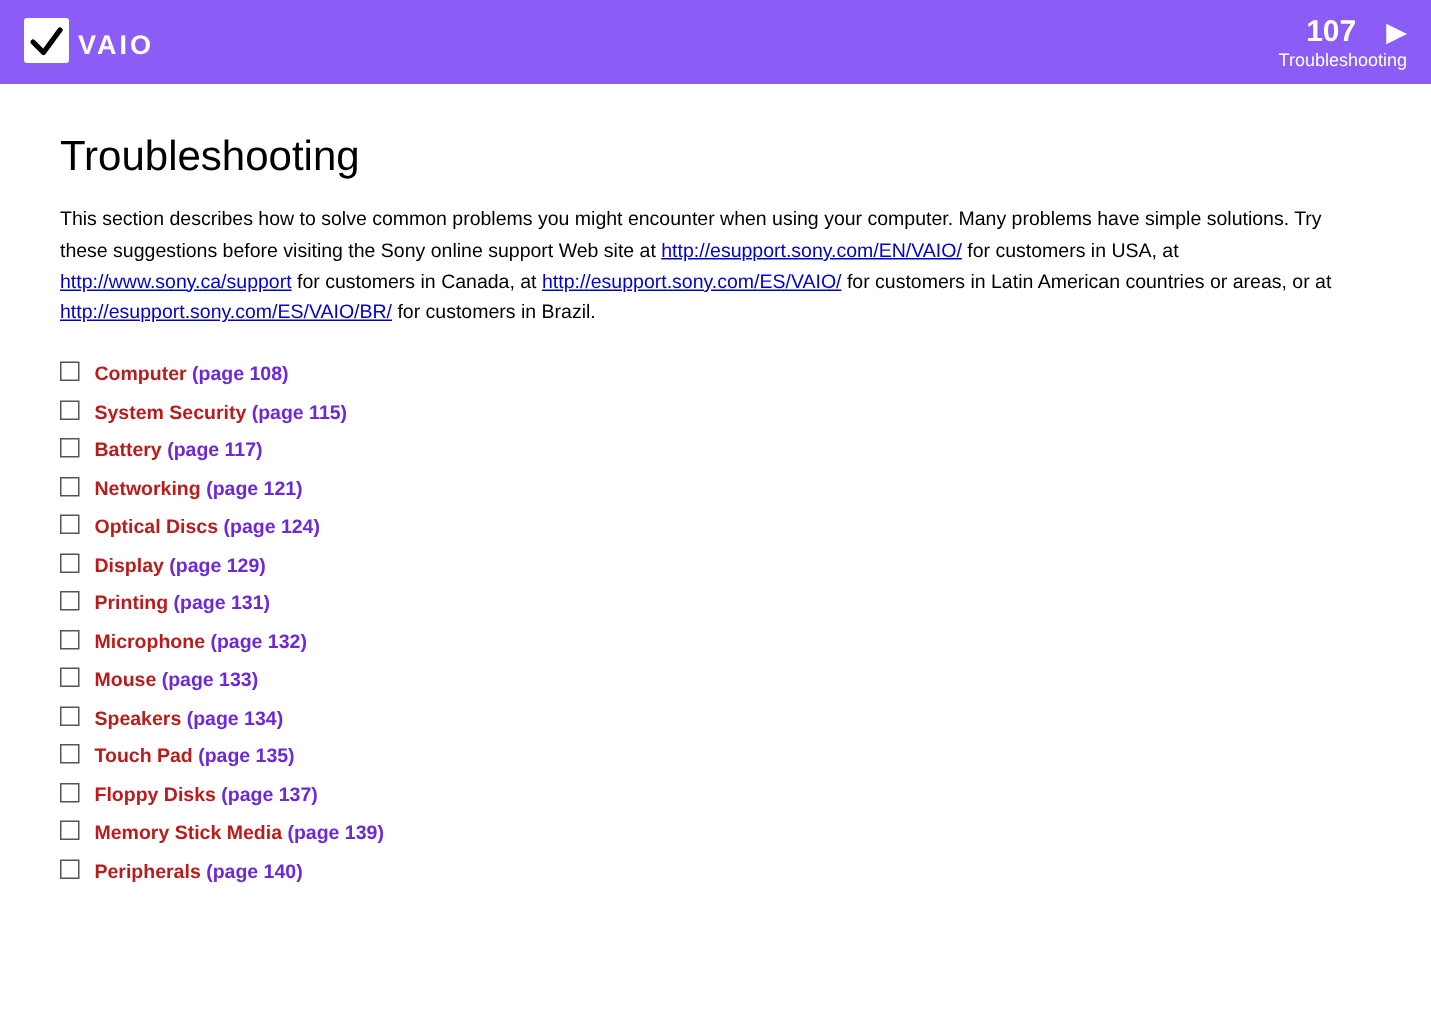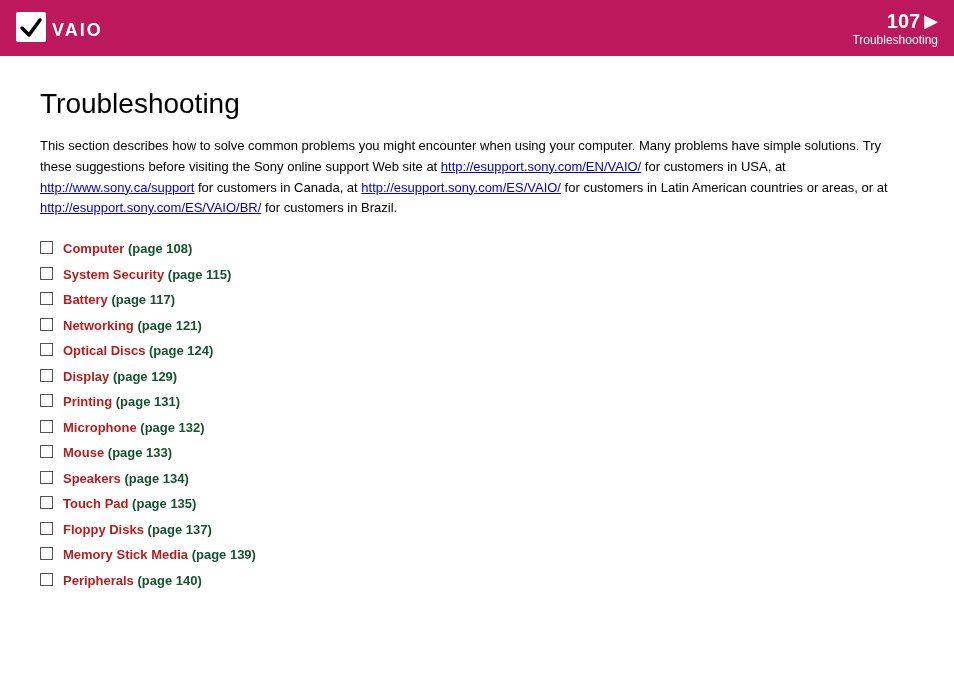--- a/index.html
+++ b/index.html
@@ -12,21 +12,21 @@
       font-family: Arial, Helvetica, sans-serif;
       font-size: 13px;
       background: #ffffff;
       color: #000000;
       width: 954px;
       min-height: 674px;
     }
 
     
     .header {
-      background: #be185d;
+      background: #8b5cf6;
       height: 56px;
       display: flex;
       align-items: center;
       justify-content: space-between;
       padding: 0 16px;
     }
 
     .header-logo {
       display: flex;
       align-items: center;
@@ -41,21 +41,21 @@
     .header-right {
       display: flex;
       flex-direction: column;
       align-items: flex-end;
       color: #ffffff;
     }
 
     .page-number-area {
       display: flex;
       align-items: center;
-      gap: 4px;
+      gap: 20px;
     }
 
     .page-number {
       font-size: 20px;
       font-weight: bold;
       color: #ffffff;
     }
 
     .arrow-icon {
       font-size: 18px;
@@ -115,21 +115,21 @@
       flex-shrink: 0;
       background: #ffffff;
     }
 
     .toc-item-text {
       font-weight: bold;
       color: #b91c1c;
     }
 
     .toc-item-link {
-      color: #14532d;
+      color: #6d28d9;
       font-weight: bold;
       text-decoration: none;
       cursor: pointer;
     }
   </style>
 </head>
 <body>
 
 <div class="header">
   <div class="header-logo">

